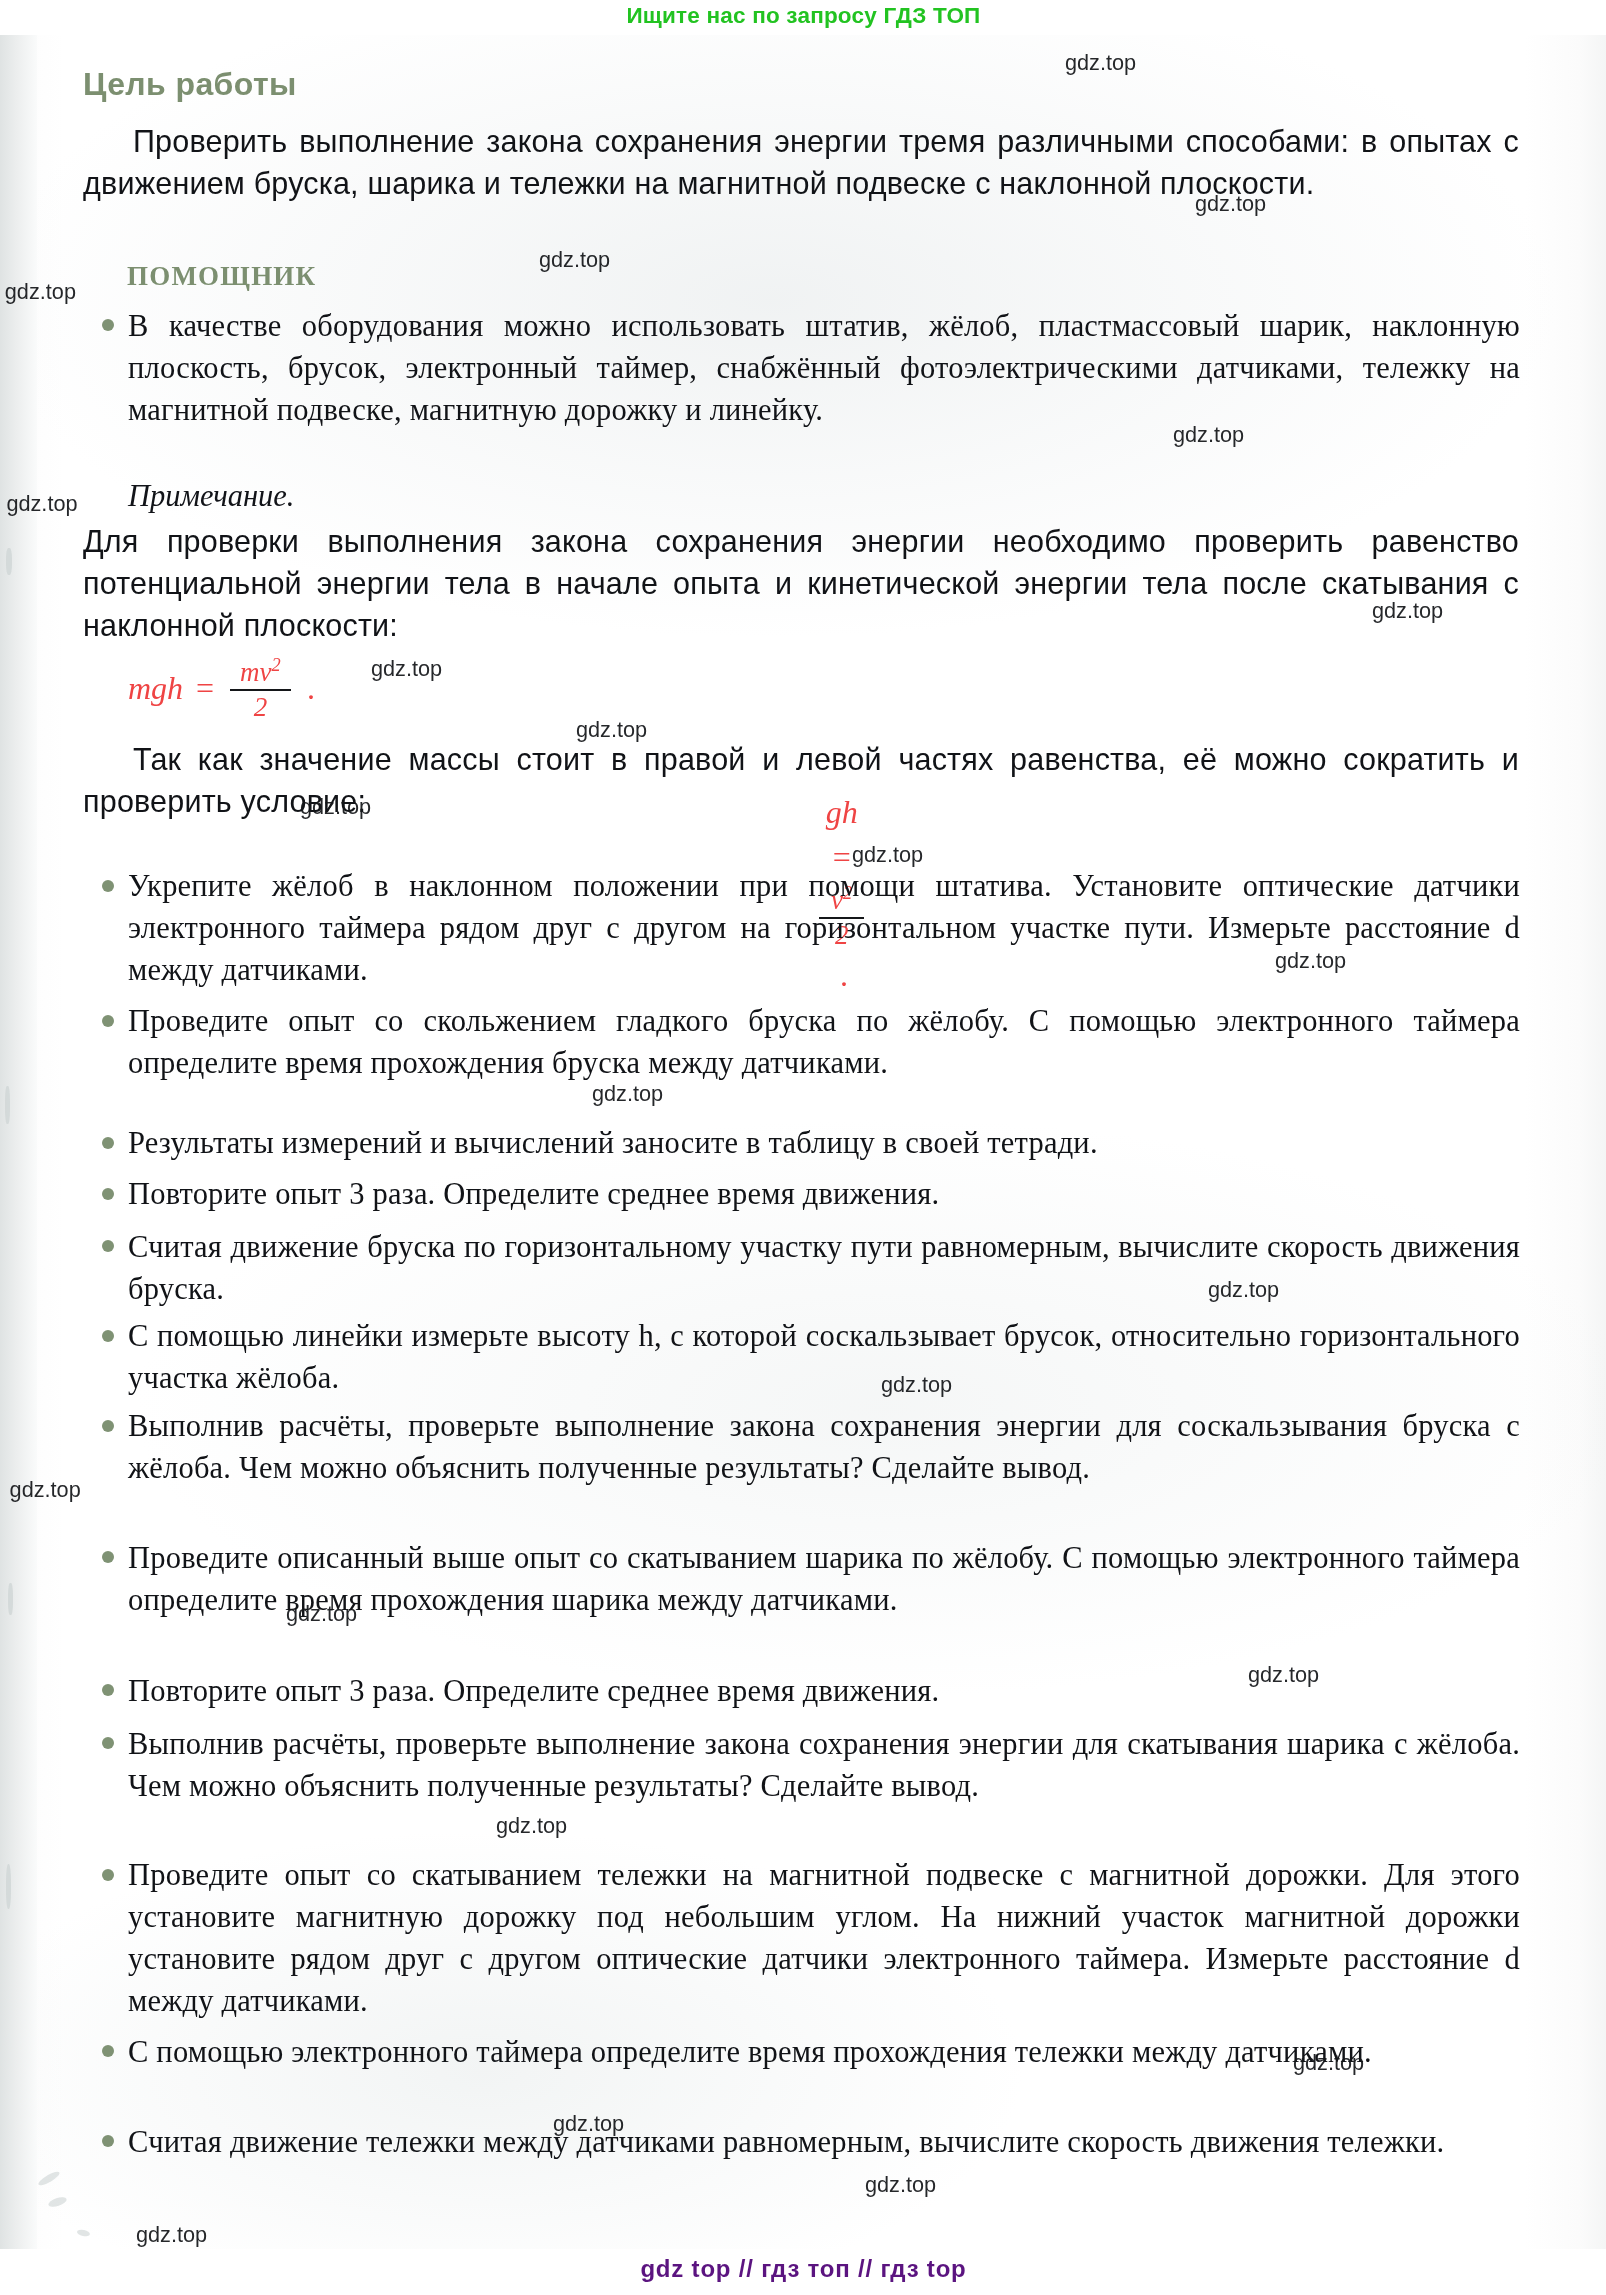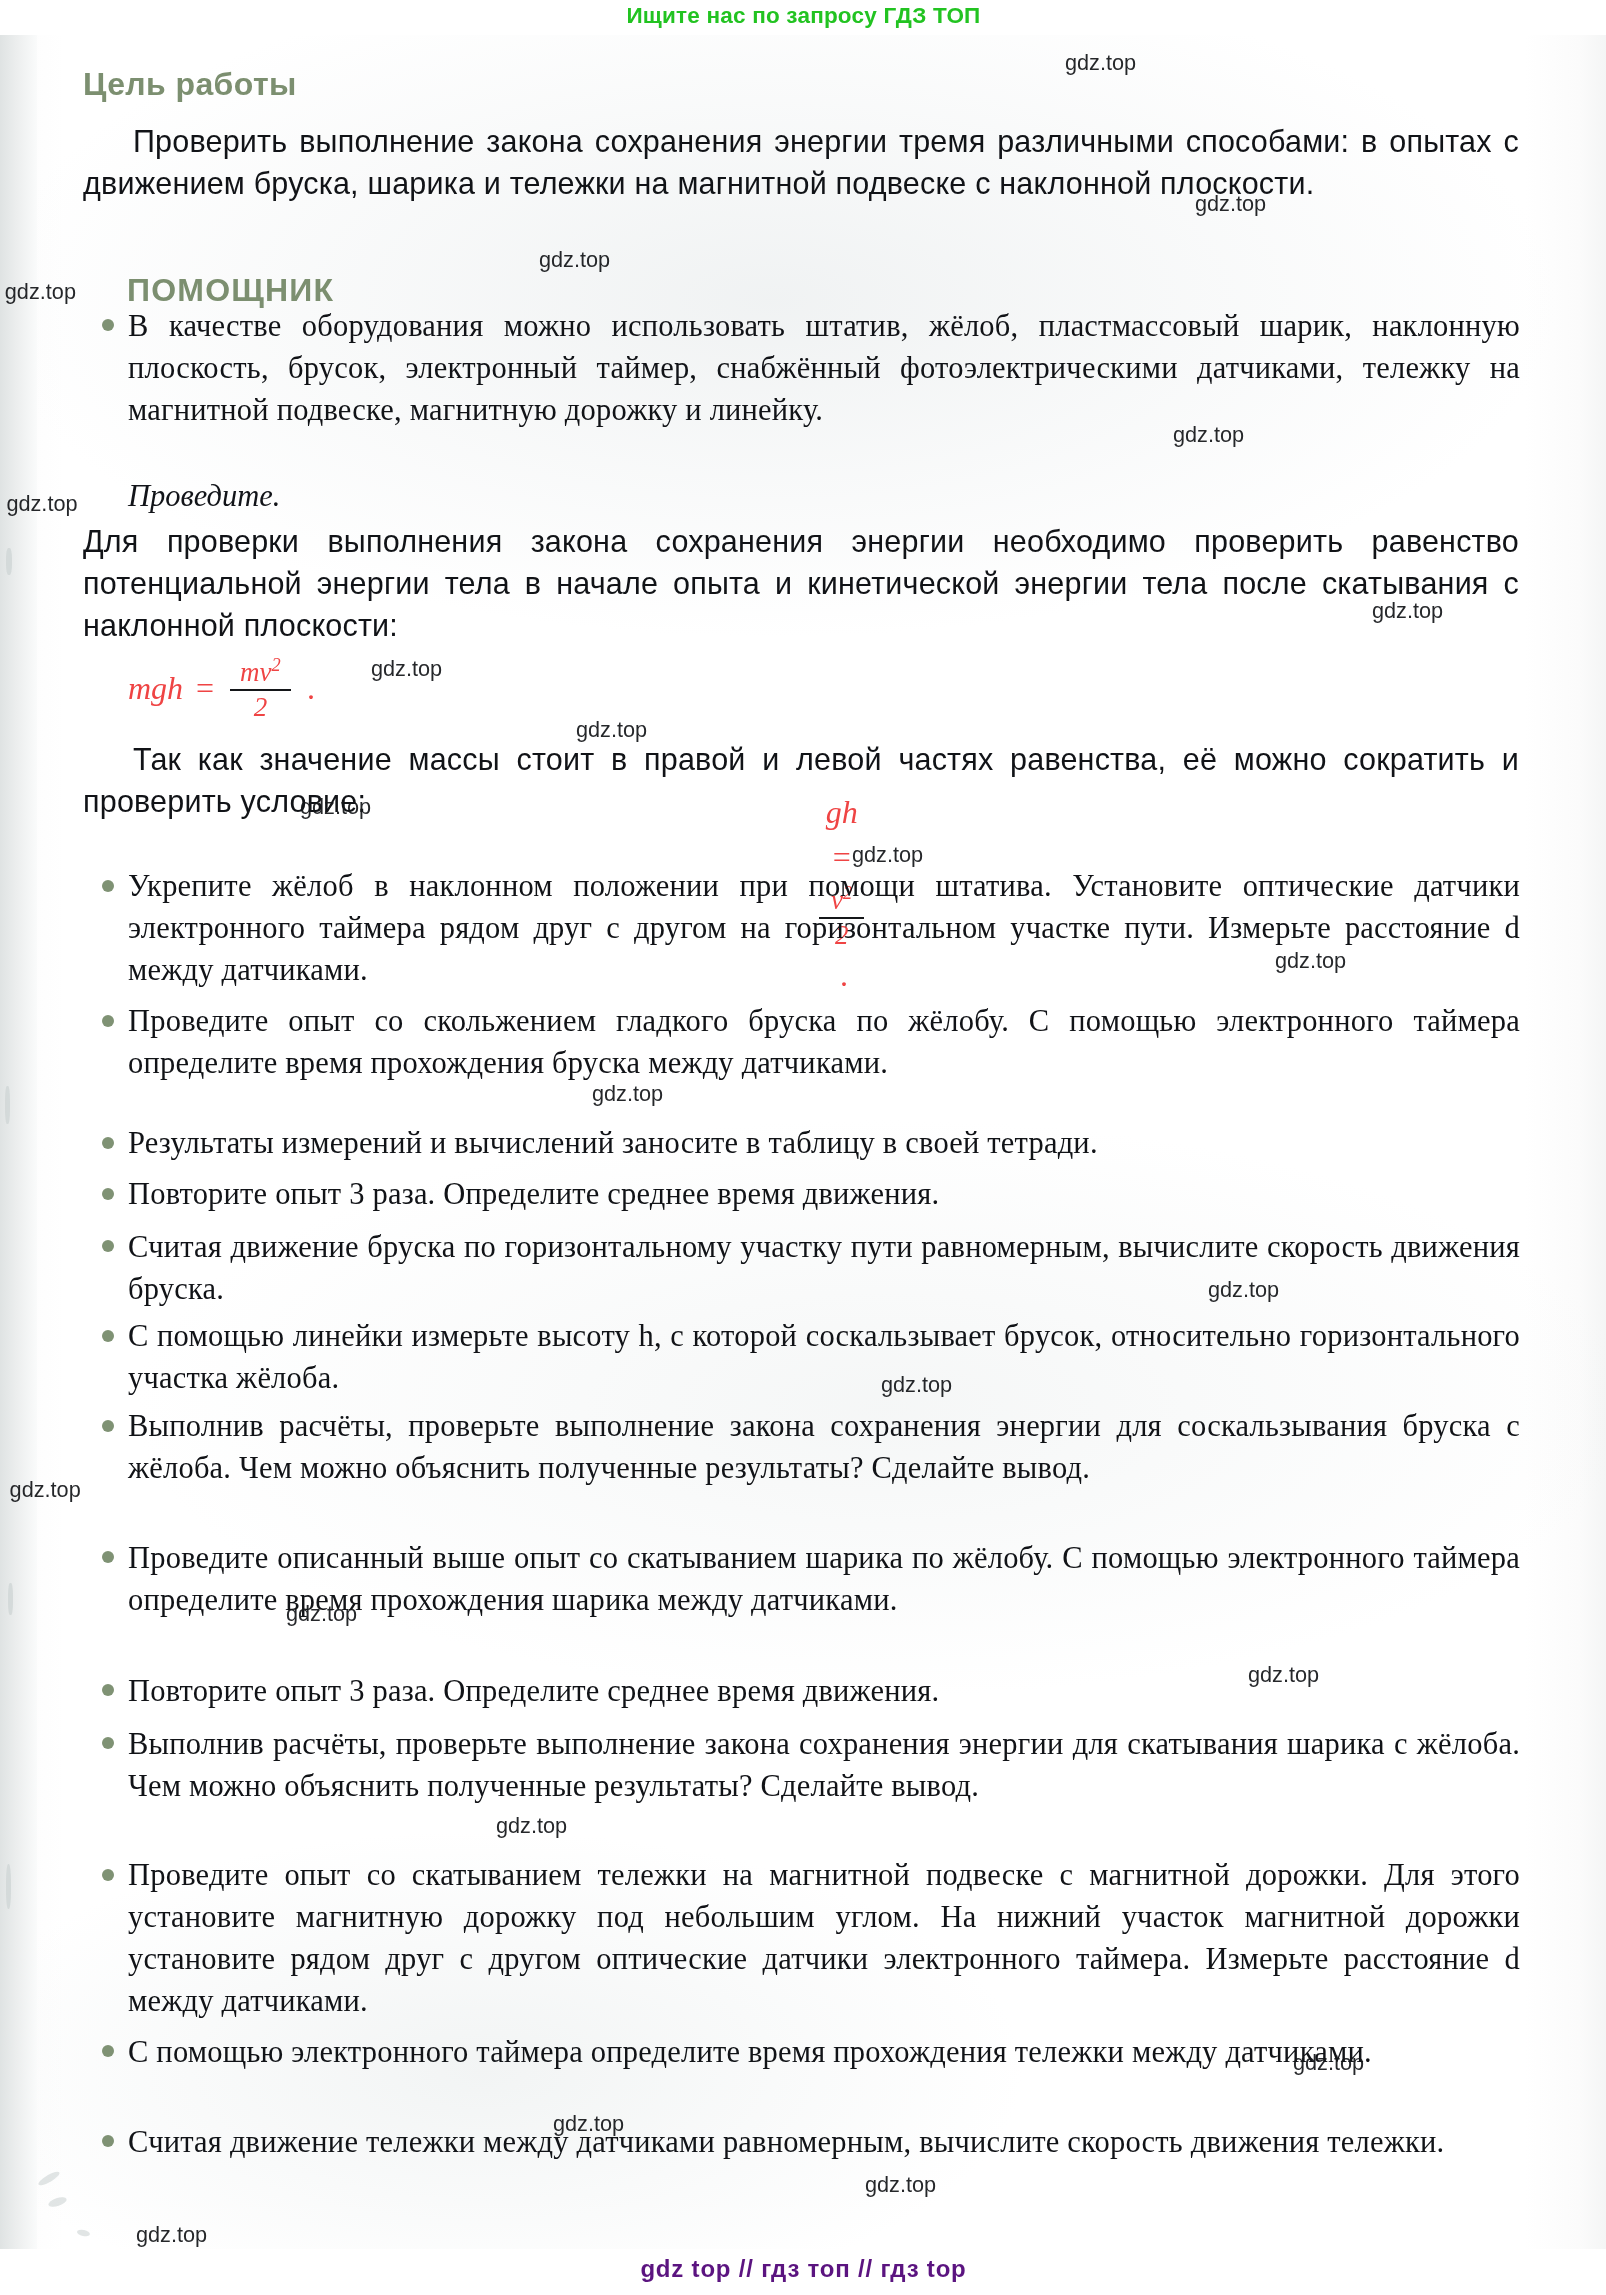--- a/index.html
+++ b/index.html
@@ -99,21 +99,21 @@
     width: 1607px; height: 2295px;
   }
   .h-green {
     position: absolute;
     font-family: "Liberation Sans", "DejaVu Sans", sans-serif;
     font-weight: 700;
     color: #7c8f70;
     letter-spacing: 0.4px;
   }
   .h-goal { left: 83px; top: 66px; font-size: 32px; }
-  .h-helper { left: 127px; top: 272px; font-size: 32px; letter-spacing: 1.2px; }
+  .h-helper { left: 127px; top: 261px; font-size: 27px; letter-spacing: 1.2px; font-family: Liberation Serif, serif; }
 
   .para {
     position: absolute;
     font-family: Liberation Sans, sans-serif;
     font-size: 30.5px;
     line-height: 42px;
     color: #111317;
     text-align: justify;
     text-justify: inter-word;
     letter-spacing: 0.2px;
@@ -210,21 +210,21 @@
 
     <div class="h-green h-goal">Цель работы</div>
 
     <div class="para" style="left:83px; top:120px; width:1436px; text-indent:50px;">Проверить выполнение закона сохранения энергии тремя различными способами: в опытах с движением бруска, шарика и тележки на магнитной подвеске с наклонной плоскости.</div>
 
     <div class="h-green h-helper">ПОМОЩНИК</div>
 
     <div class="bullet-dot" style="left:102px; top:319px;"></div>
     <div class="bullet-row" style="left:128px; top:305px; width:1392px;">В качестве оборудования можно использовать штатив, жёлоб, пластмассовый шарик, наклонную плоскость, брусок, электронный таймер, снабжённый фотоэлектрическими датчиками, тележку на магнитной подвеске, магнитную дорожку и линейку.</div>
 
-    <div class="note-italic" style="left:128px; top:479px;">Проведите.</div>
+    <div class="note-italic" style="left:128px; top:479px;">Примечание.</div>
 
     <div class="para" style="left:83px; top:520px; width:1436px;">Для проверки выполнения закона сохранения энергии необходимо проверить равенство потенциальной энергии тела в начале опыта и кинетической энергии тела после скатывания с наклонной плоскости:</div>
 
     <div class="math" style="left:128px; top:656px;">
       <span>mgh</span>
       <span class="eqsign">=</span>
       <span class="frac">
         <span class="num"><span>mv</span><span class="sup">2</span></span>
         <span class="bar"></span>
         <span class="den">2</span>

